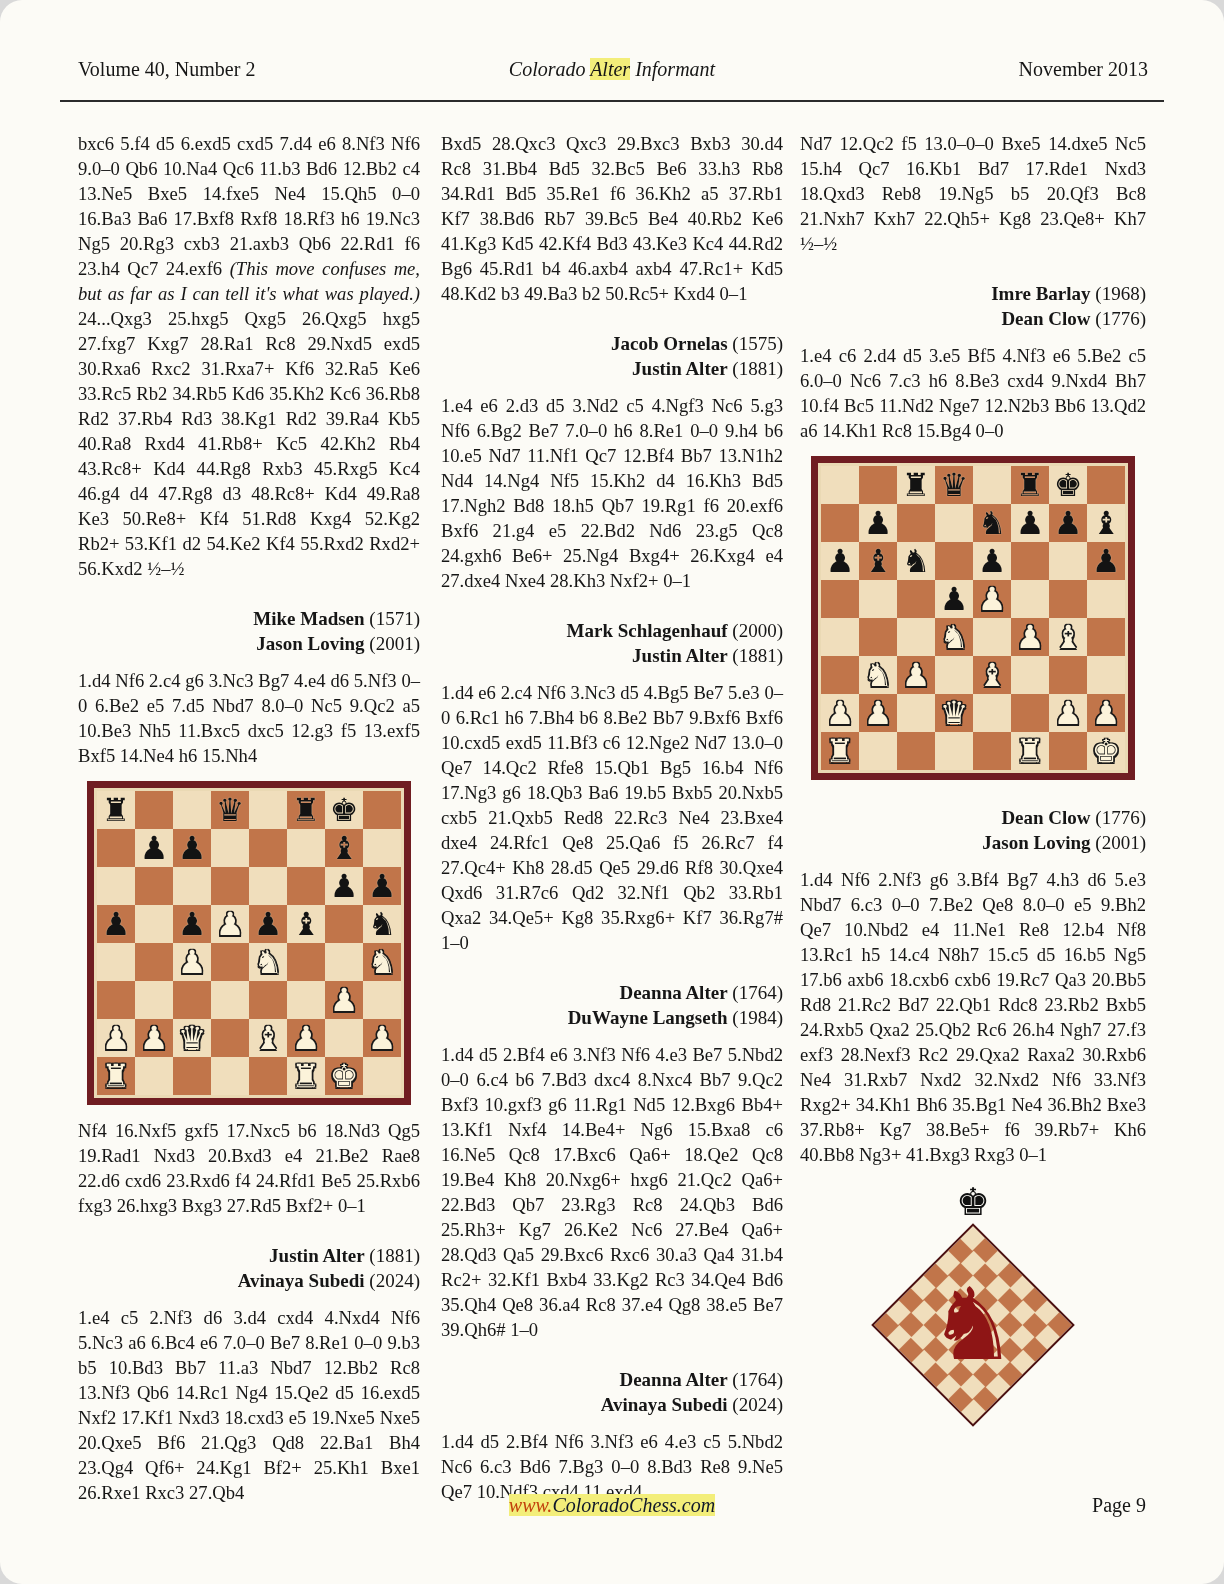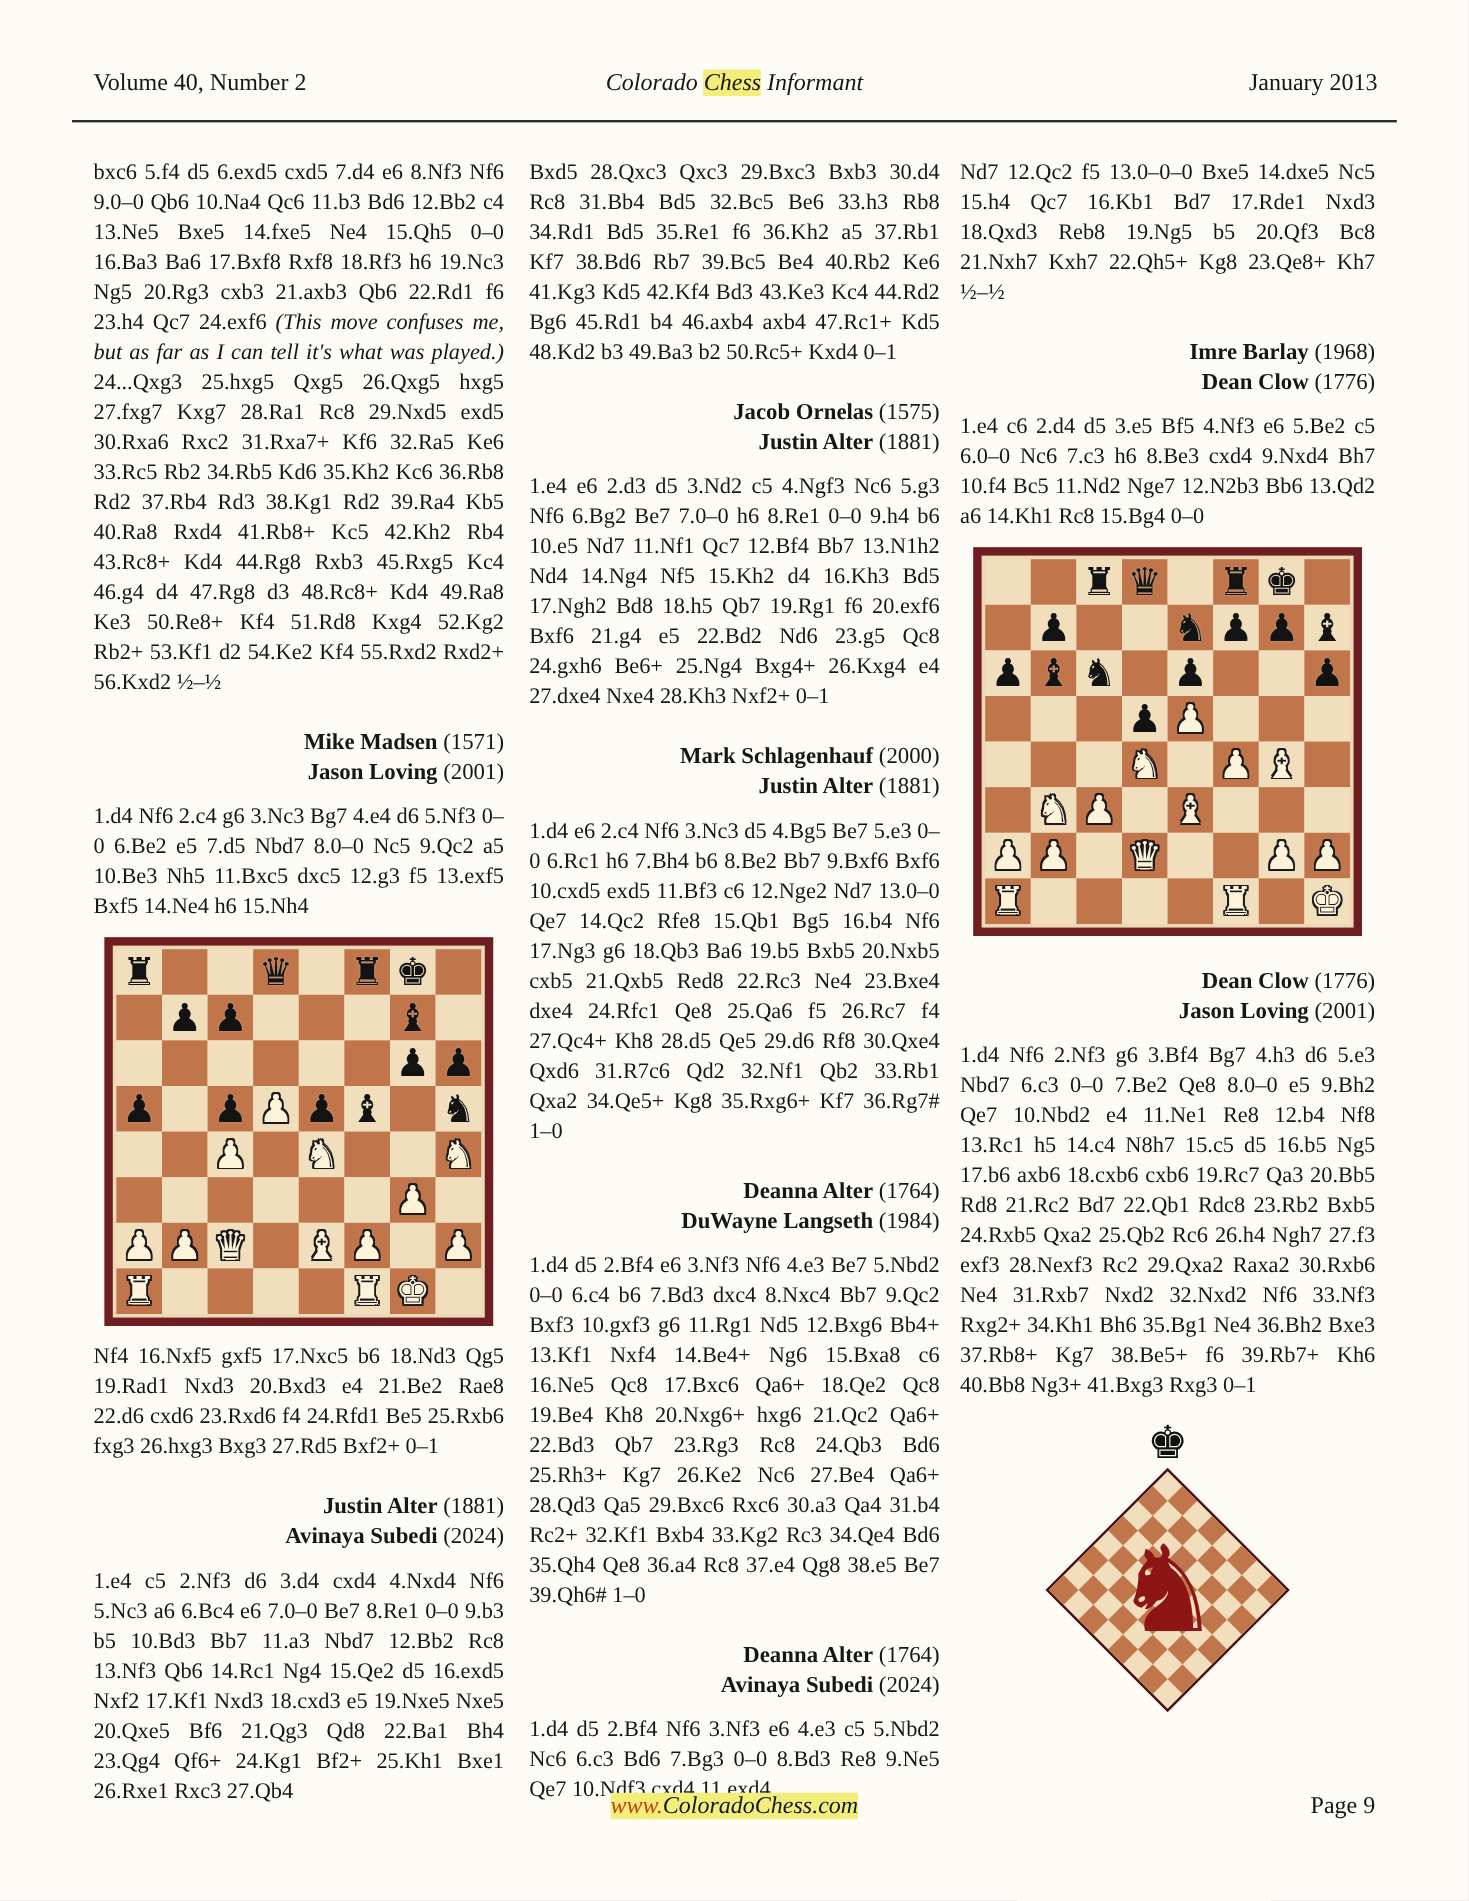--- a/index.html
+++ b/index.html
@@ -1,20 +1,21 @@
 <!DOCTYPE html>
 <html><head>
 <meta charset="utf-8">
 <style>
   html,body { margin:0; padding:0; background:#d9d9d9; }
   .page {
     position:relative; width:1224px; height:1584px; margin:0 auto;
     background:#fcfbf6; color:#161616;
     font-family:"Liberation Serif", serif;
     overflow:hidden;
+    border-radius:22px;
   }
   
   .hdr-left  { position:absolute; left:78px;  top:58px; font-size:20px; }
   .hdr-center{ position:absolute; left:0; right:0; top:58px; text-align:center; font-style:italic; font-size:20px; }
   .hdr-right { position:absolute; right:76px; top:58px; font-size:20px; }
   .hl { background:#f3ee7a; }
   .rule { position:absolute; left:60px; width:1104px; top:100px; height:2px; background:#2b2b2b; }
   
   .col { position:absolute; top:131px; font-size:18.6px; line-height:25px; text-align:justify; }
   #col1 { left:78px;  width:342px; }
@@ -58,22 +59,22 @@
   .footer-url .www  { color:#c2410c; }
   .footer-url .site { color:#0f172a; }
   .footer-page { position:absolute; top:1494px; right:78px; font-size:20px; }
 </style>
 </head>
 <body>
 
 <div class="page">
 
   <div class="hdr-left">Volume 40, Number 2</div>
-  <div class="hdr-center"><span>Colorado </span><span class="hl">Chess</span><span> Informant</span></div>
-  <div class="hdr-right">January 2013</div>
+  <div class="hdr-center"><span>Colorado </span><span class="hl">Alter</span><span> Informant</span></div>
+  <div class="hdr-right">November 2013</div>
   <div class="rule"></div>
 
   <div class="col" id="col1">
     <p class="moves"><span>bxc6 5.f4 d5 6.exd5 cxd5 7.d4 e6 8.Nf3 Nf6 9.0–0 Qb6 10.Na4 Qc6 11.b3 Bd6 12.Bb2 c4 13.Ne5 Bxe5 14.fxe5 Ne4 15.Qh5 0–0 16.Ba3 Ba6 17.Bxf8 Rxf8 18.Rf3 h6 19.Nc3 Ng5 20.Rg3 cxb3 21.axb3 Qb6 22.Rd1 f6 23.h4 Qc7 24.exf6 </span><i>(This move confuses me, but as far as I can tell it's what was played.)</i><span> 24...Qxg3 25.hxg5 Qxg5 26.Qxg5 hxg5 27.fxg7 Kxg7 28.Ra1 Rc8 29.Nxd5 exd5 30.Rxa6 Rxc2 31.Rxa7+ Kf6 32.Ra5 Ke6 33.Rc5 Rb2 34.Rb5 Kd6 35.Kh2 Kc6 36.Rb8 Rd2 37.Rb4 Rd3 38.Kg1 Rd2 39.Ra4 Kb5 40.Ra8 Rxd4 41.Rb8+ Kc5 42.Kh2 Rb4 43.Rc8+ Kd4 44.Rg8 Rxb3 45.Rxg5 Kc4 46.g4 d4 47.Rg8 d3 48.Rc8+ Kd4 49.Ra8 Ke3 50.Re8+ Kf4 51.Rd8 Kxg4 52.Kg2 Rb2+ 53.Kf1 d2 54.Ke2 Kf4 55.Rxd2 Rxd2+ 56.Kxd2 ½–½</span></p>
 
     <p class="players">
       <span class="pl"><b>Mike Madsen</b> <span>(1571)</span></span>
       <span class="pl"><b>Jason Loving</b> <span>(2001)</span></span>
     </p>
     <p class="moves">1.d4 Nf6 2.c4 g6 3.Nc3 Bg7 4.e4 d6 5.Nf3 0–0 6.Be2 e5 7.d5 Nbd7 8.0–0 Nc5 9.Qc2 a5 10.Be3 Nh5 11.Bxc5 dxc5 12.g3 f5 13.exf5 Bxf5 14.Ne4 h6 15.Nh4</p>

